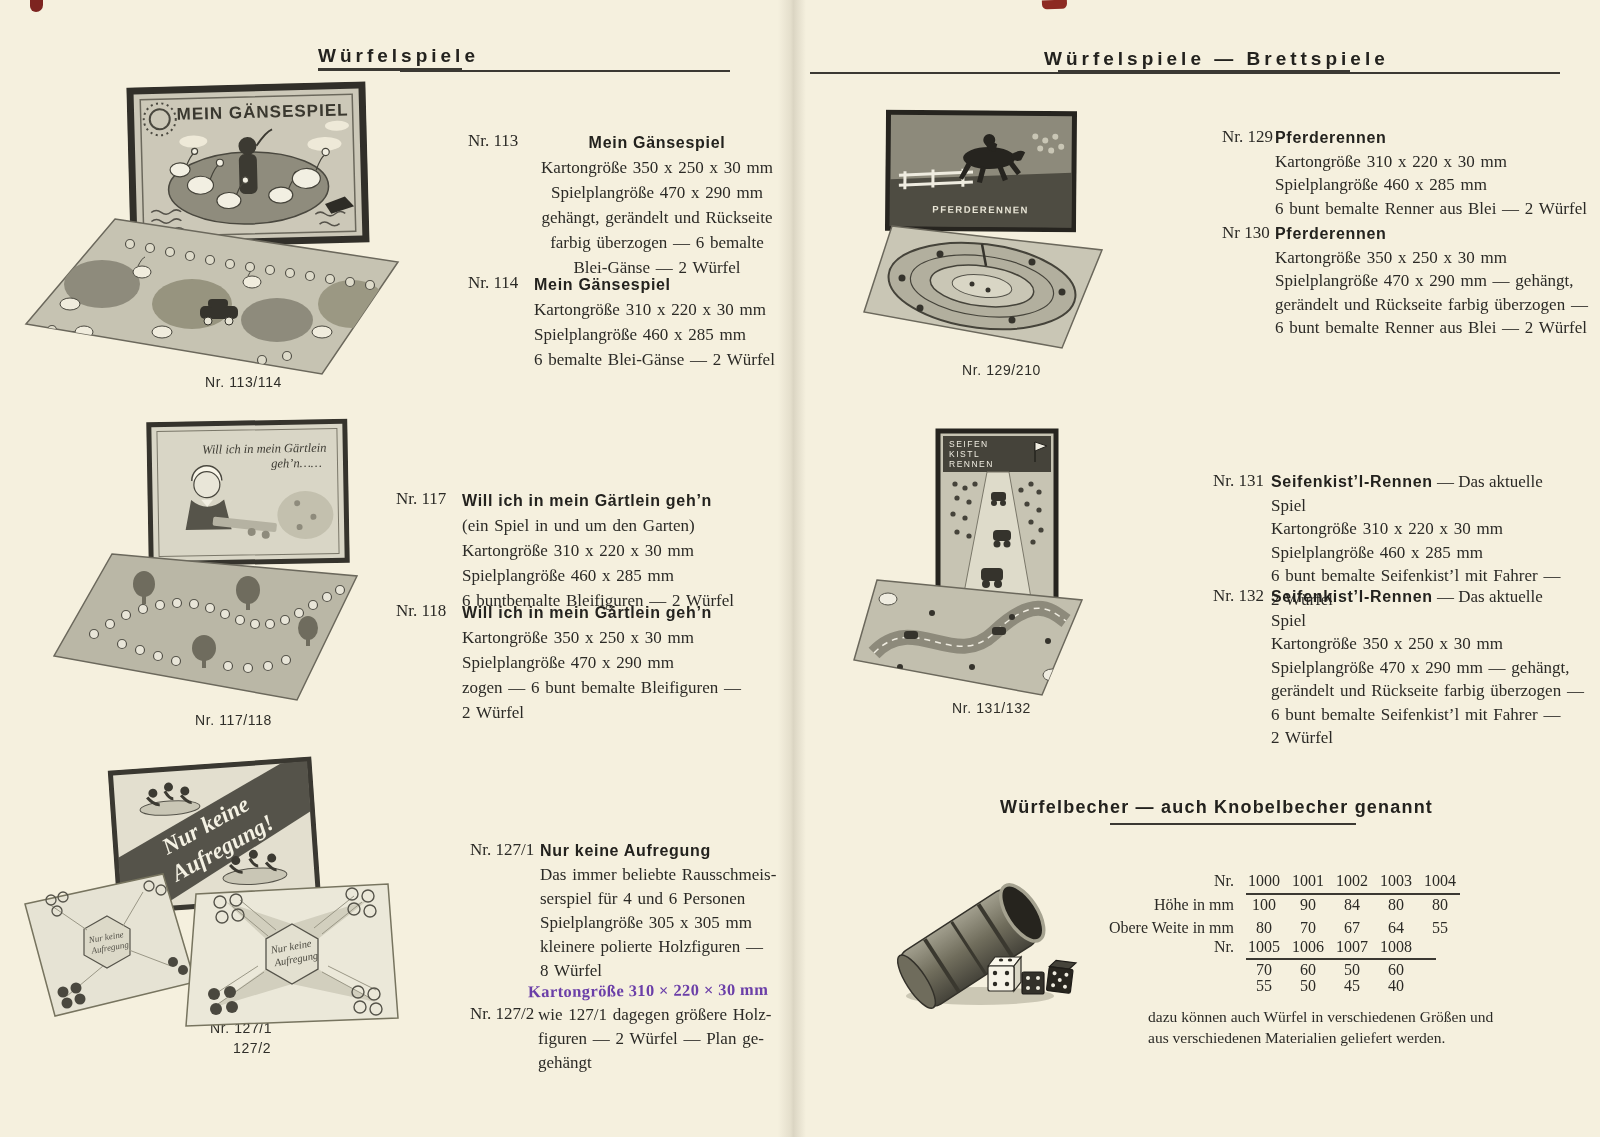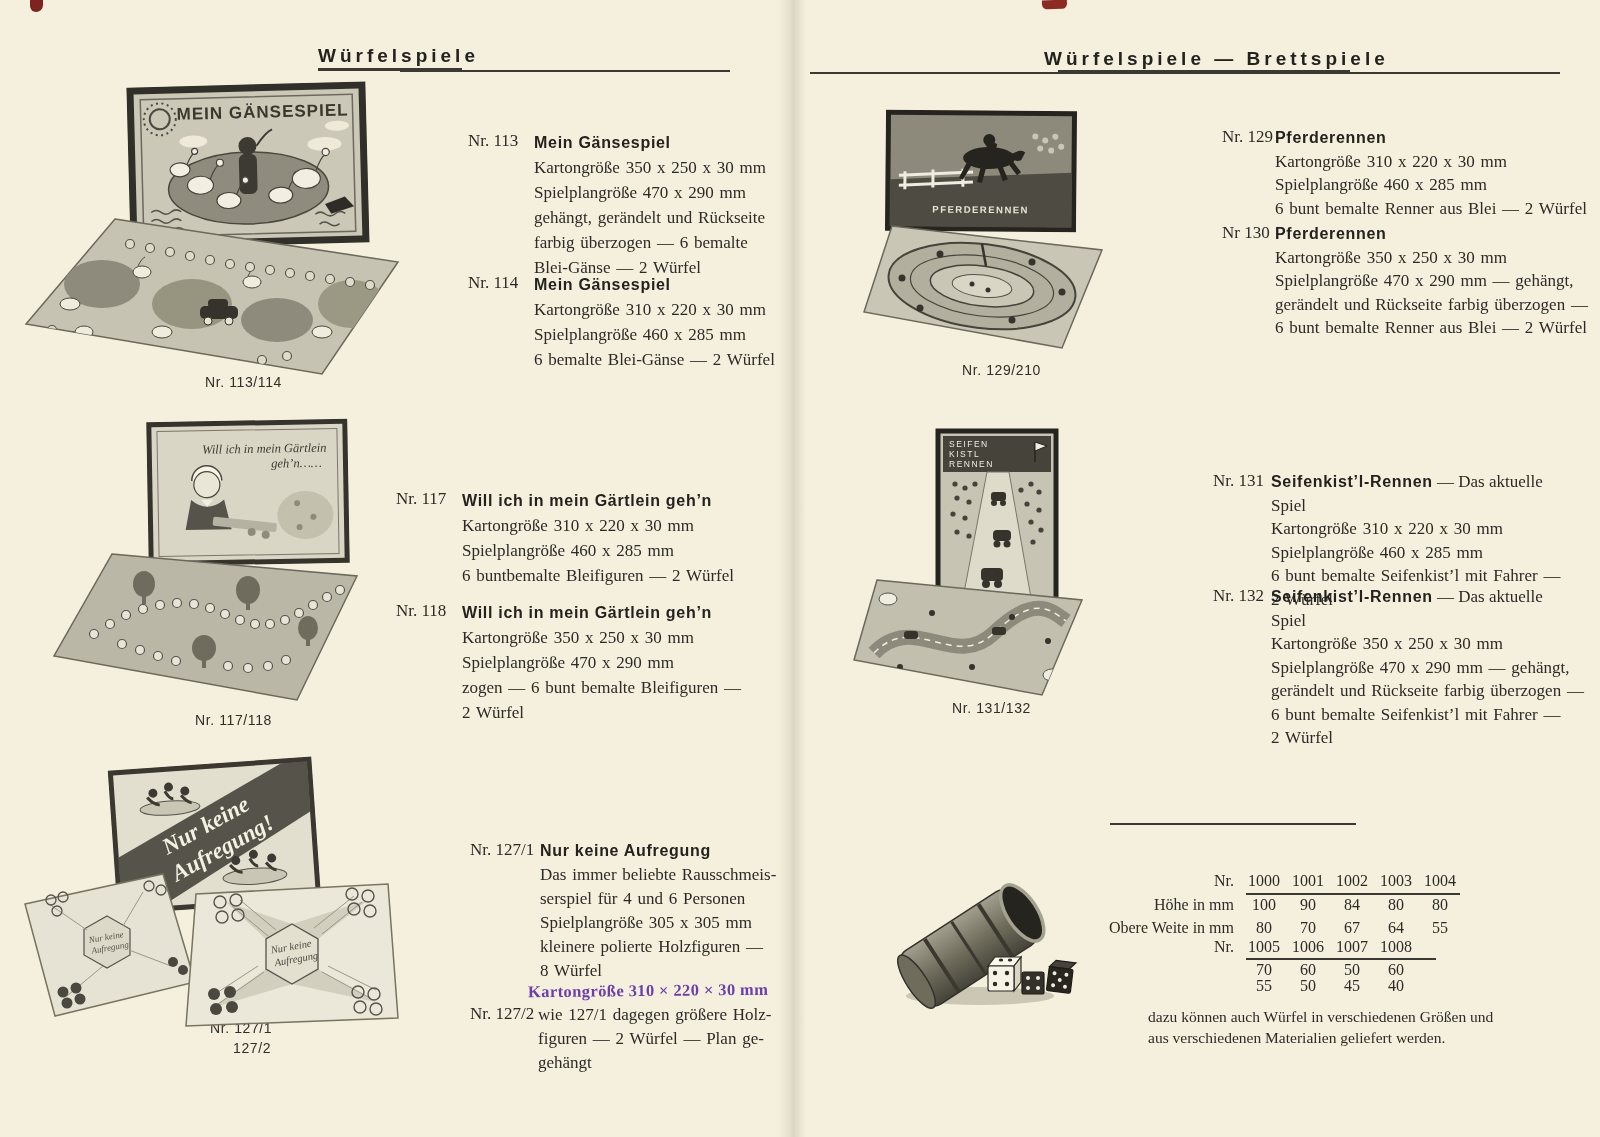--- a/index.html
+++ b/index.html
@@ -40,21 +40,21 @@
 <div id="page">
 
   <div class="ink1"></div>
   <div class="ink2"></div>
   <div class="fold"></div>
 
   <div class="hdr" style="left:318px;top:45px;">Würfelspiele</div>
   <div class="rule" style="left:318px;top:68px;width:144px;height:3px;"></div>
   <div class="rule" style="left:400px;top:70px;width:330px;height:2px;"></div>
 
-  <div class="prod" style="left:468px;top:130px;width:312px;">
+  <div class="prod" style="left:468px;top:130px;width:312px;text-align:center;">
     <div class="nr">Nr. 113</div>
     <div class="pbody" style="margin-left:66px;">
       <div class="ptitle">Mein Gänsespiel</div>
       <div class="pline">Kartongröße 350 x 250 x 30 mm</div>
       <div class="pline">Spielplangröße 470 x 290 mm</div>
       <div class="pline">gehängt, gerändelt und Rückseite</div>
       <div class="pline">farbig überzogen — 6 bemalte</div>
       <div class="pline">Blei-Gänse — 2 Würfel</div>
     </div>
   </div>
@@ -66,20 +66,21 @@
       <div class="pline">Kartongröße 310 x 220 x 30 mm</div>
       <div class="pline">Spielplangröße 460 x 285 mm</div>
       <div class="pline">6 bemalte Blei-Gänse — 2 Würfel</div>
     </div>
   </div>
 
   <div class="prod" style="left:396px;top:488px;width:384px;">
     <div class="nr">Nr. 117</div>
     <div class="pbody" style="margin-left:66px;">
       <div class="ptitle">Will ich in mein Gärtlein geh’n</div>
+      <div class="pline">(ein Spiel in und um den Garten)</div>
       <div class="pline">Kartongröße 310 x 220 x 30 mm</div>
       <div class="pline">Spielplangröße 460 x 285 mm</div>
       <div class="pline">6 buntbemalte Bleifiguren — 2 Würfel</div>
     </div>
   </div>
 
   <div class="prod" style="left:396px;top:600px;width:384px;">
     <div class="nr">Nr. 118</div>
     <div class="pbody" style="margin-left:66px;">
       <div class="ptitle">Will ich in mein Gärtlein geh’n</div>
@@ -576,20 +577,21 @@
           <rect x="140" y="52" width="14" height="8" rx="3"></rect>
         </g>
         <g fill="#efece0" stroke="#55534a" stroke-width="1">
           <ellipse cx="36" cy="24" rx="9" ry="6"></ellipse>
             <ellipse cx="200" cy="100" rx="9" ry="6"></ellipse>
         </g>
       </g>
     </svg>
   </div>
 
+  <div class="becher-hdr" style="left:1000px;top:797px;">Würfelbecher — auch Knobelbecher genannt</div>
   <div class="rule" style="left:1110px;top:823px;width:246px;height:2px;"></div>
 
   <div class="art" style="left:888px;top:862px;width:190px;height:155px;">
     <svg width="190" height="155" viewBox="0 0 190 155">
       <defs>
         <linearGradient id="cupg" x1="0" y1="0" x2="0" y2="1">
           <stop offset="0" stop-color="#a29f8e"></stop>
             <stop offset="0.5" stop-color="#706d5c"></stop>
             <stop offset="1" stop-color="#45433a"></stop>
         </linearGradient>

